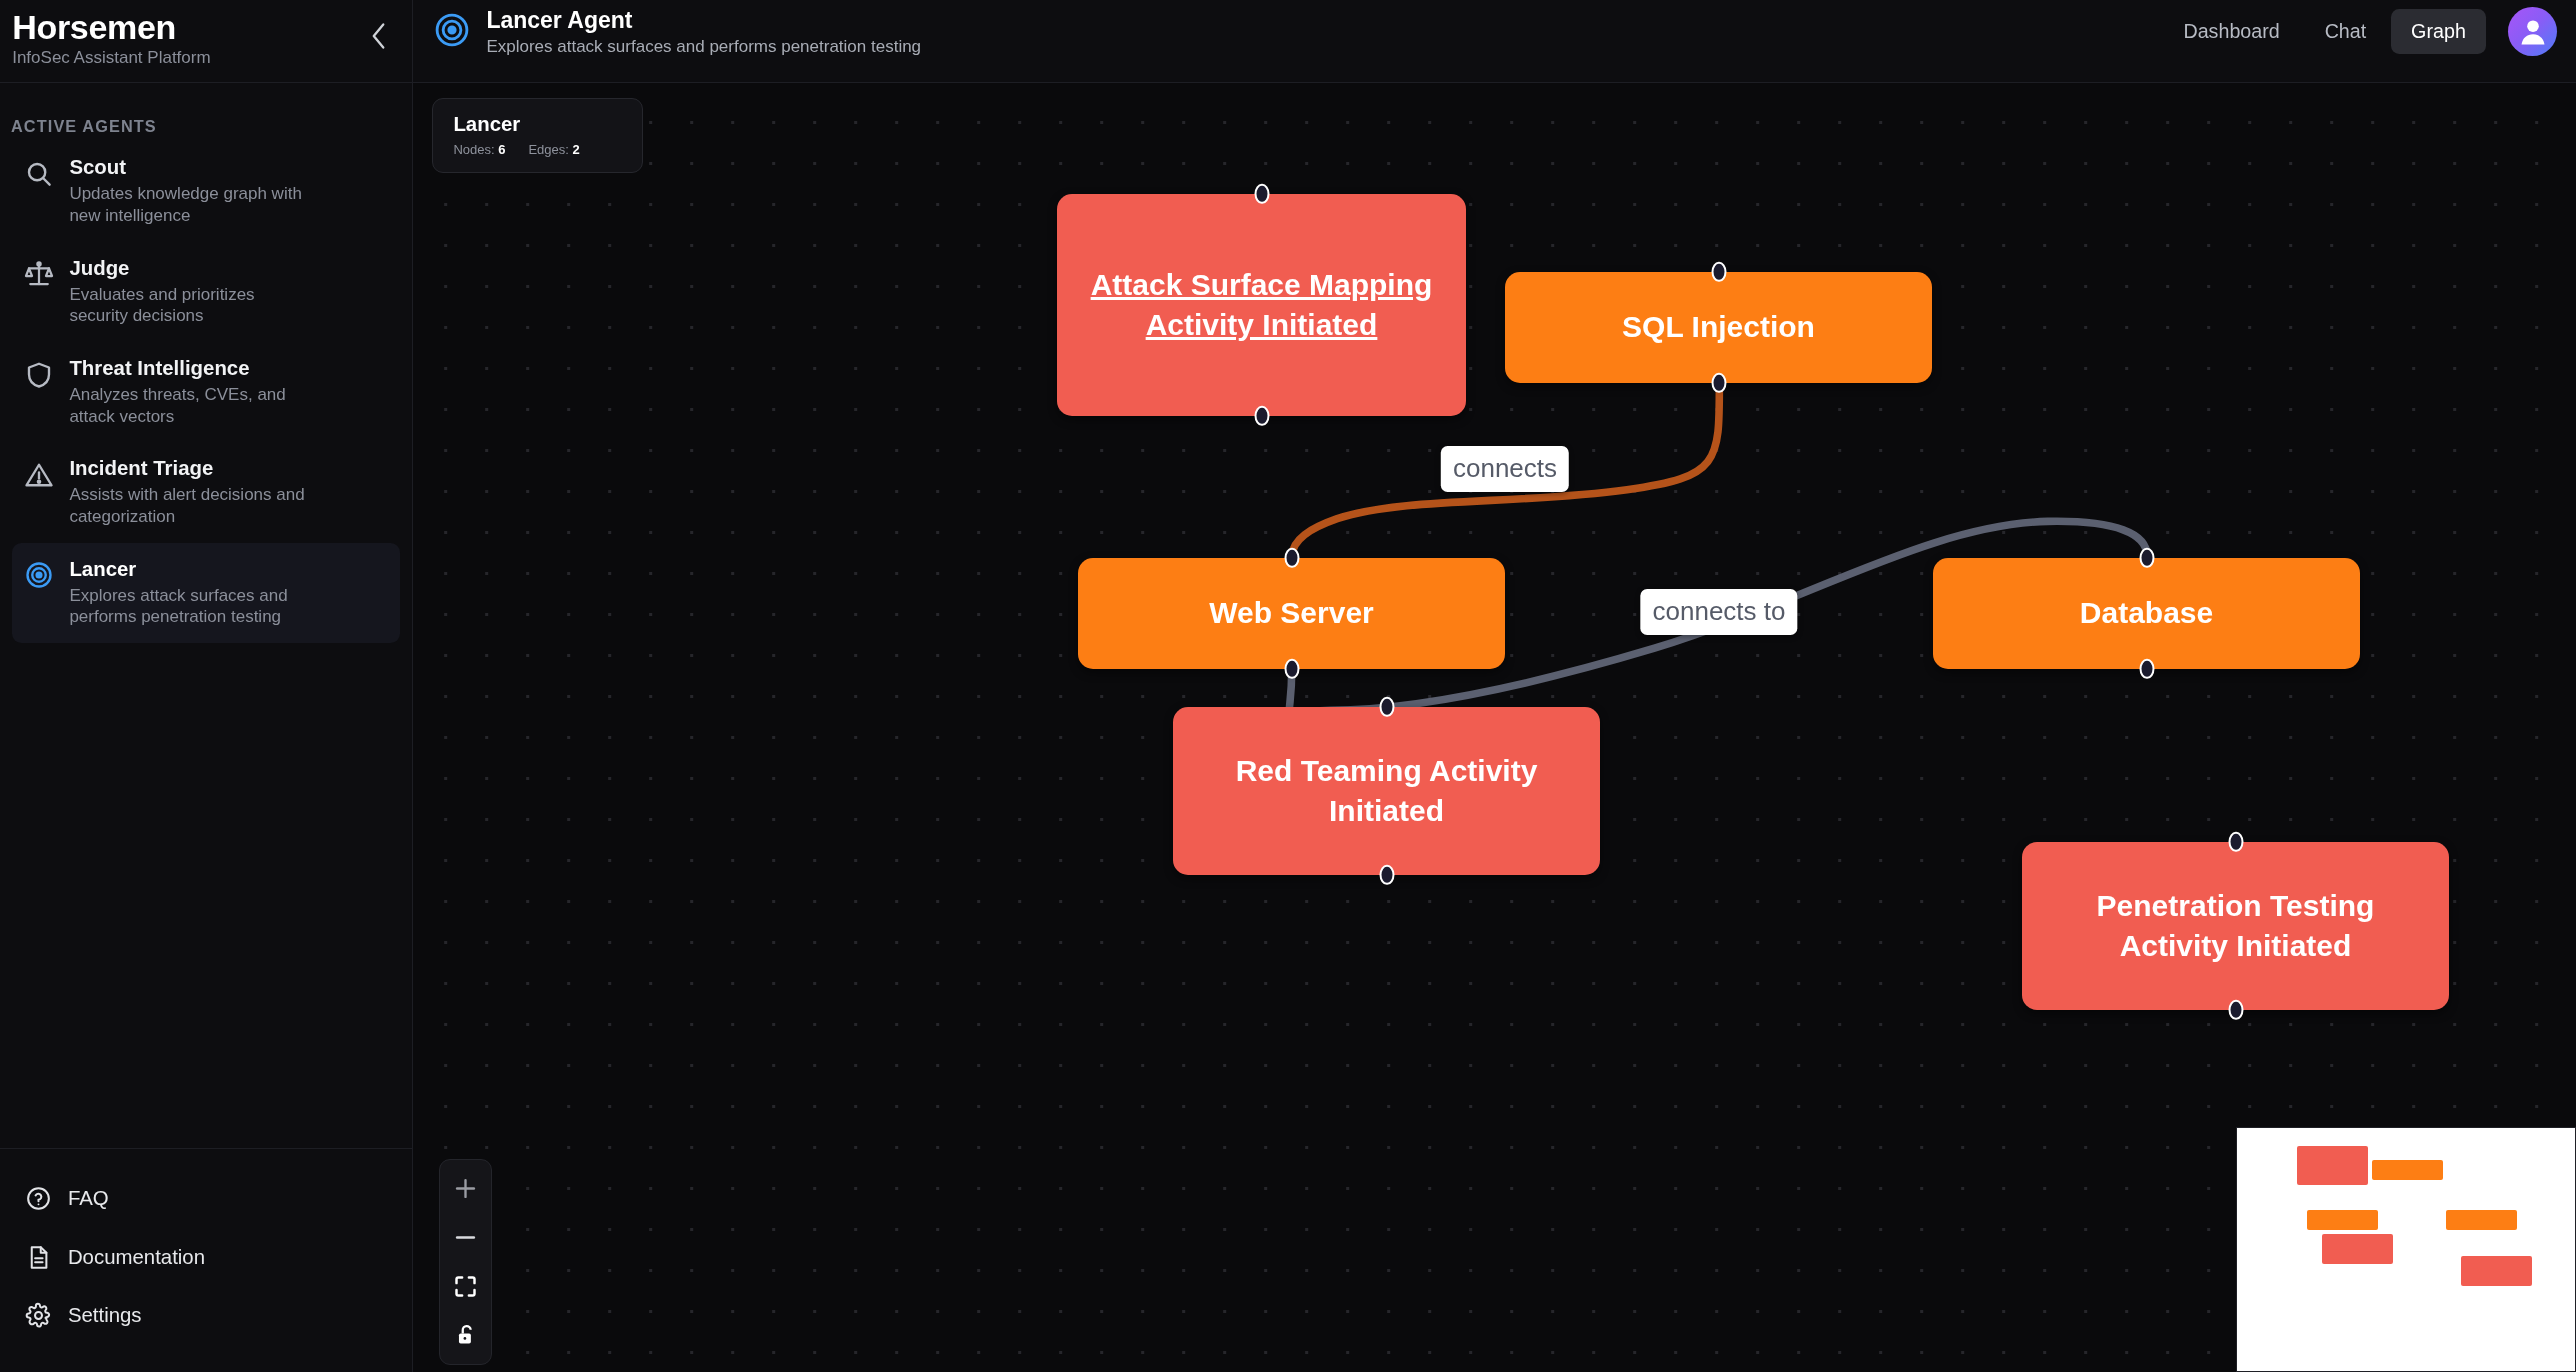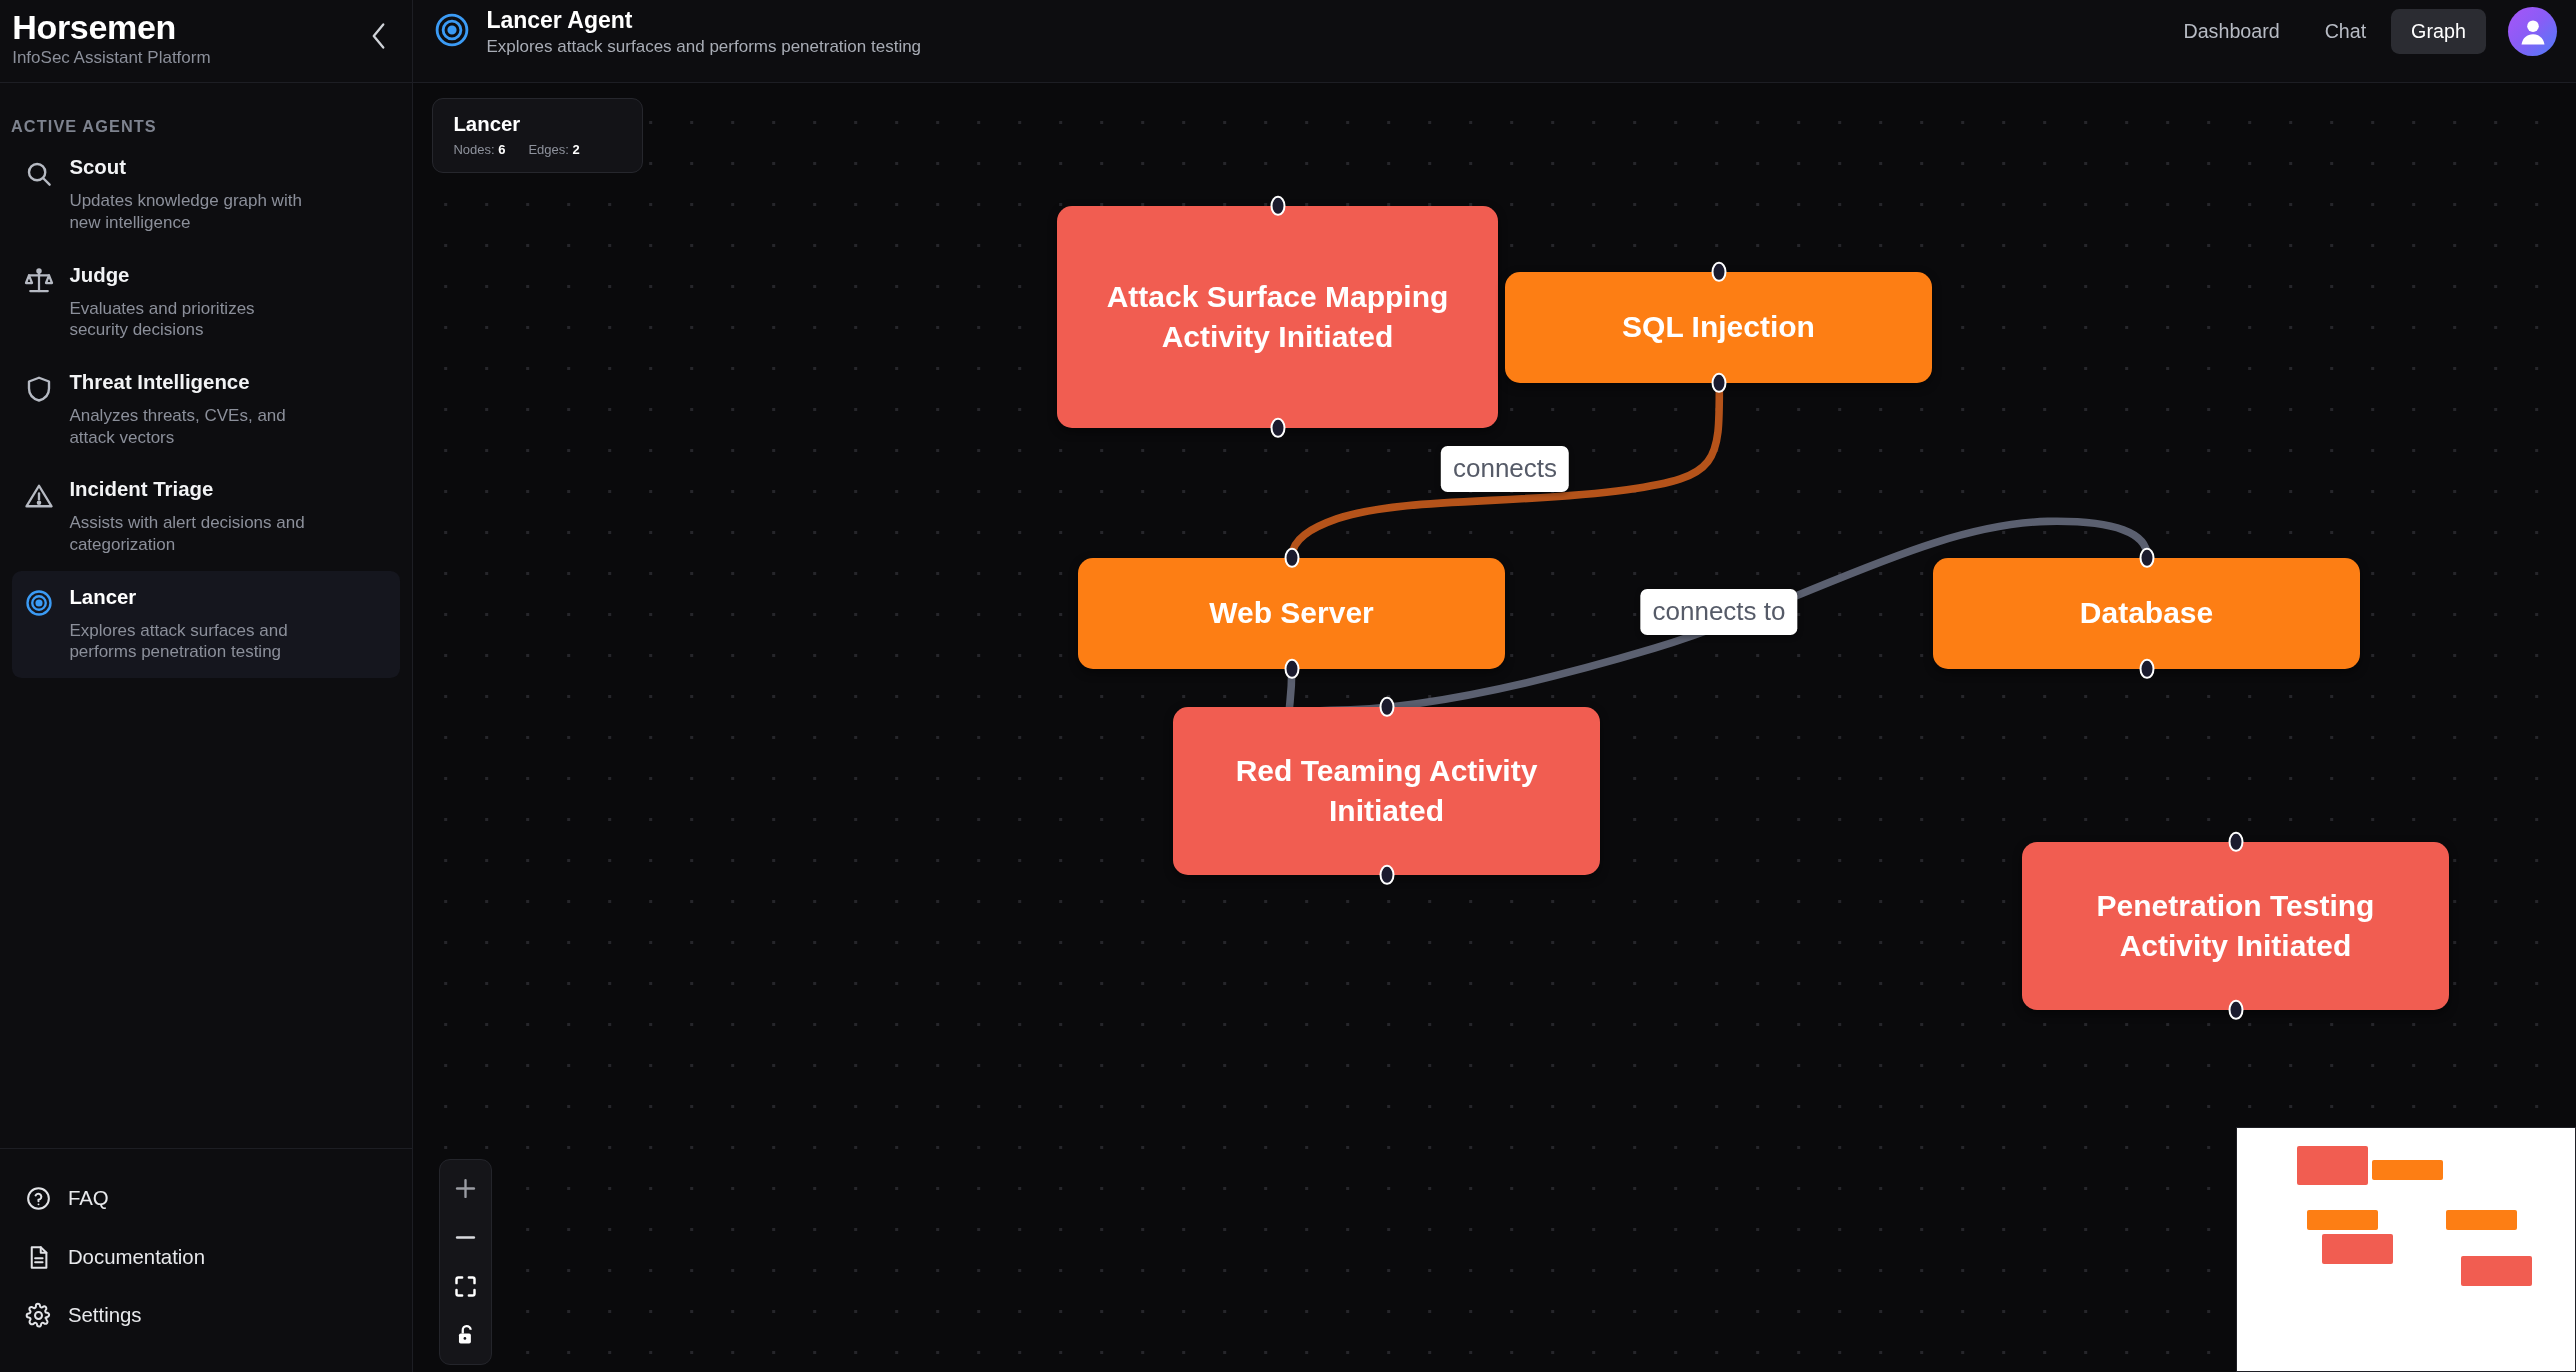--- a/index.html
+++ b/index.html
@@ -55,21 +55,21 @@
     cursor: pointer;
   }
   .agent-item.active { background: #15161e; }
   .agent-icon { flex: 0 0 30px; width: 30px; padding-top: 2.7px; }
   .agent-text { flex: 1; min-width: 0; }
   .agent-name {
     font-size: 20.4px; font-weight: 600; color: #f2f3f5; line-height: 1.12;
   }
   .agent-item.active .agent-name { color: #ffffff; }
   .agent-desc {
-    font-size: 17px; color: #8b8f9a; line-height: 1.28; margin-top: 11px;
+    font-size: 17px; color: #8b8f9a; line-height: 1.28; margin-top: 4px;
     max-width: 245px;
   }
 
   .sidebar-spacer { flex: 1 1 auto; }
   #footer-nav {
     border-top: 1.4px solid #1d1e24;
     padding: 20.4px 12.2px 27px 12.2px;
   }
   .footer-item {
     display: flex; align-items: center; gap: 15px;
@@ -364,21 +364,21 @@
         </div>
       </div>
 
       <svg id="edge-layer" viewBox="0 0 1568 935" preserveAspectRatio="none" width="2163" height="1289">
 
         <path d="M947,219 C947,275 947,286 880,295 C800,306 720,300 670,316 C650,323 638,331 637,343" fill="none" stroke="#b5531a" stroke-width="5.5" stroke-linecap="round"></path>
 
         <path d="M637,426 C637,470 625,455 665,455 C720,455 800,440 900,410 C1010,376 1100,320 1185,318 C1235,317 1257,327 1257,343" fill="none" stroke="#5b6070" stroke-width="5.5" stroke-linecap="round"></path>
       </svg>
 
-      <div class="gnode red" style="left:644px; top:123px; width:441px; height:222px;">
+      <div class="gnode red" style="left:644px; top:111px; width:409px; height:222px;text-decoration:underline;">
         <span>Attack Surface Mapping Activity Initiated</span>
         <span class="handle top"></span>
         <span class="handle bottom"></span>
       </div>
 
       <div class="gnode orange" style="left:1092px; top:189px; width:427px; height:111px;">
         <span>SQL Injection</span>
         <span class="handle top"></span>
         <span class="handle bottom"></span>
       </div>

